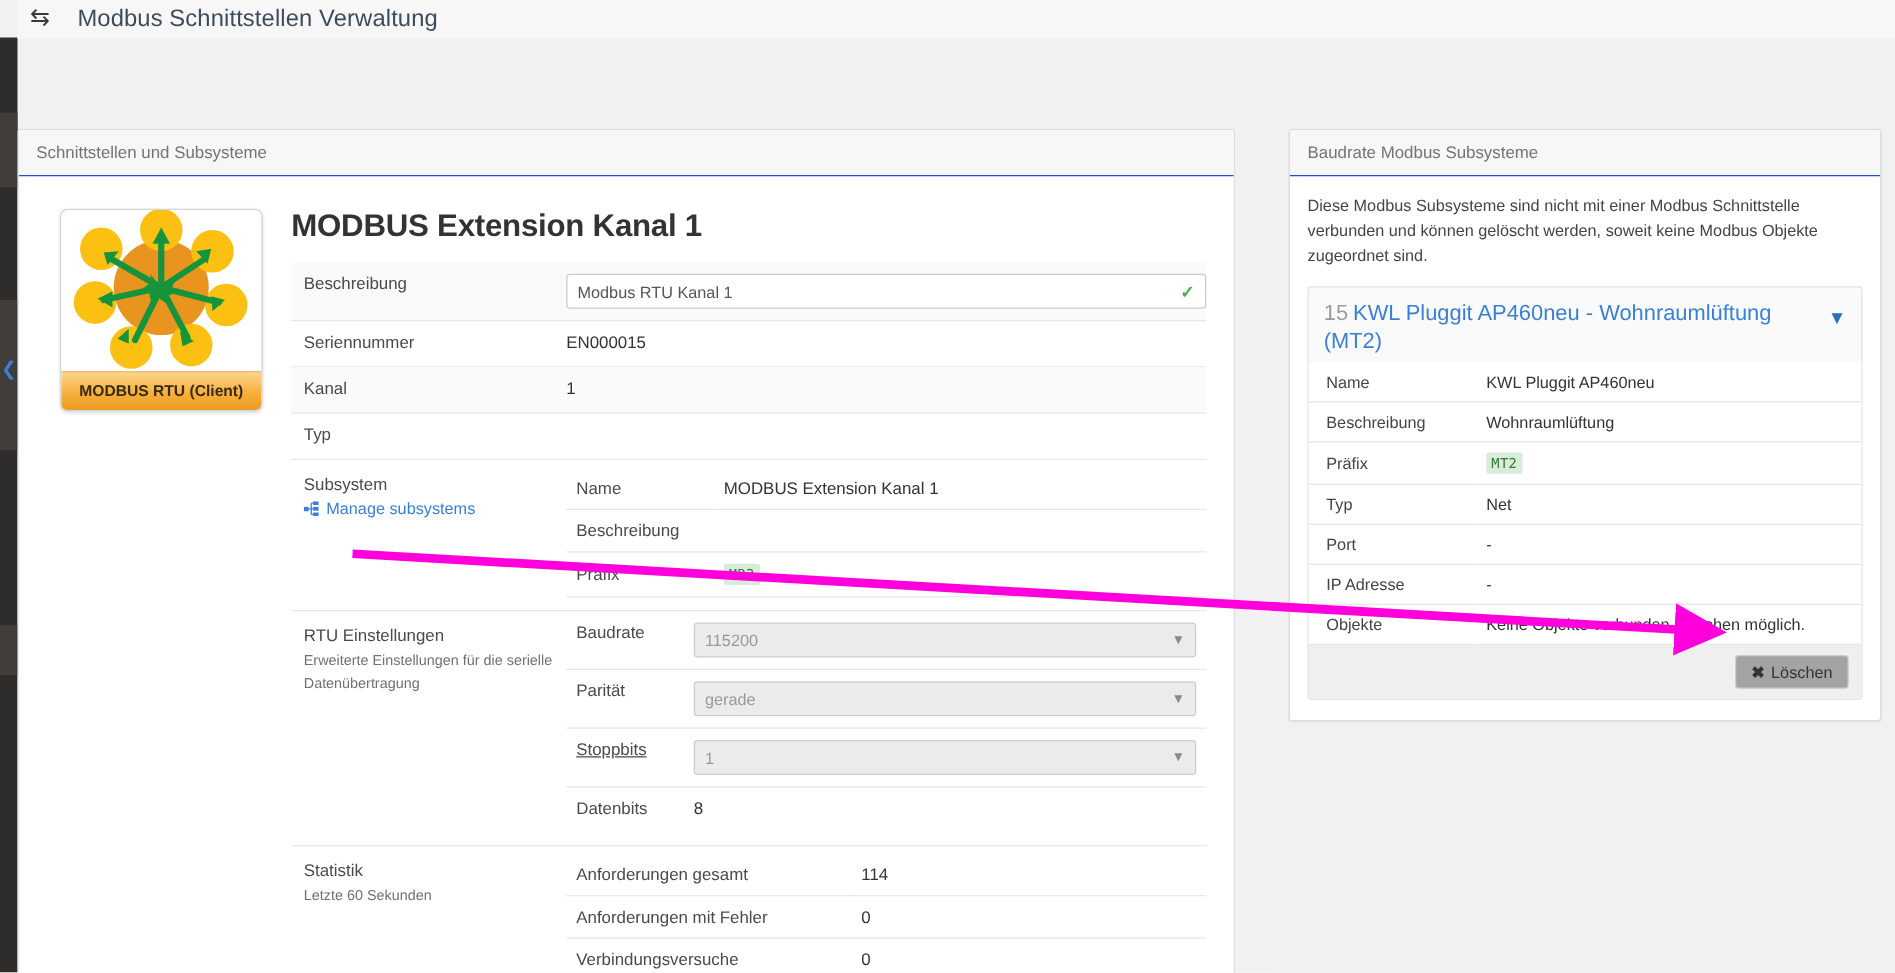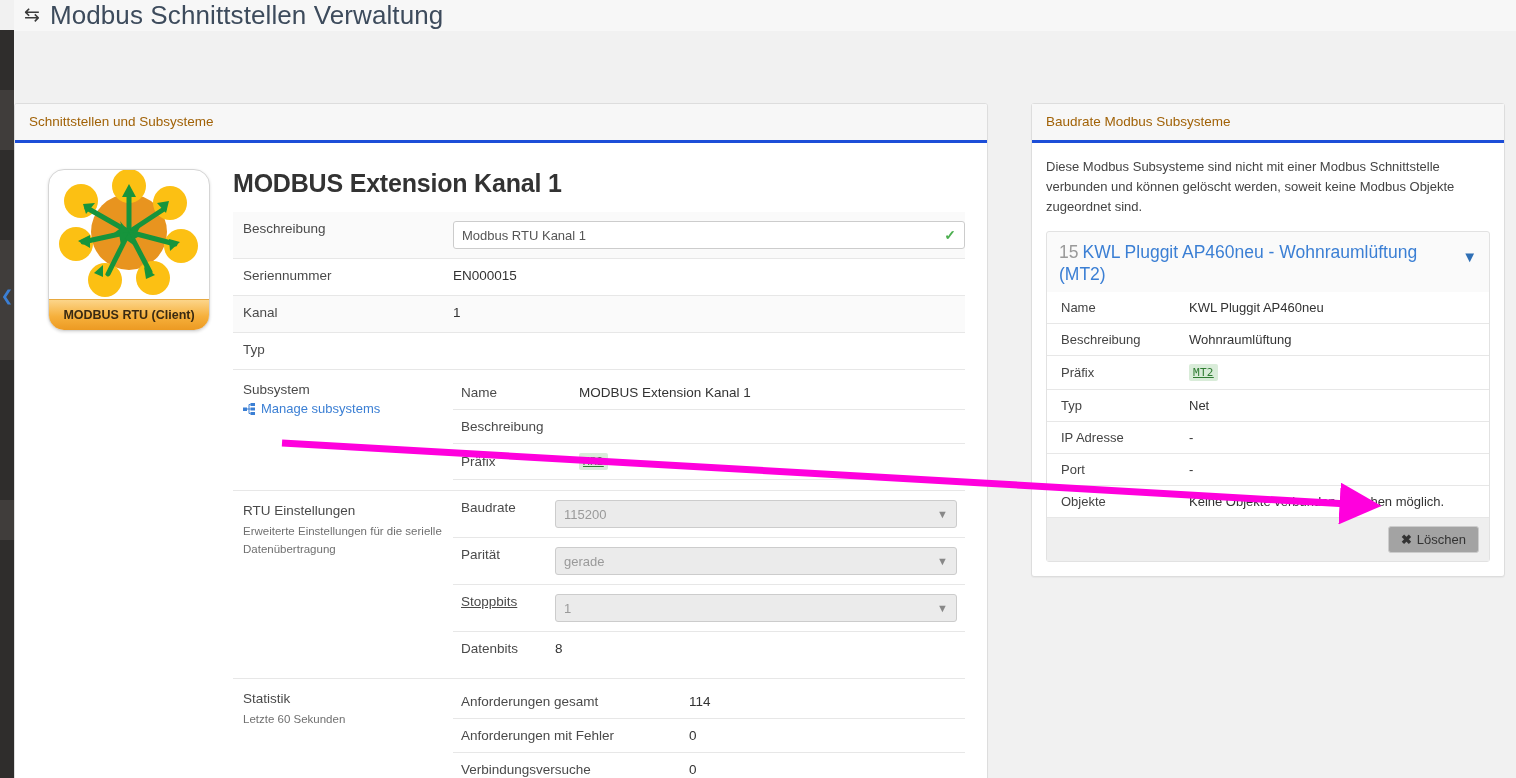--- a/index.html
+++ b/index.html
@@ -29,44 +29,44 @@
   .topbar {
     position: absolute; left: 14px; top: 0; width: 1502px; height: 31px;
     background: #f7f7f7;
     display: flex; align-items: center;
   }
   .topbar-icon {
     margin-left: 10px; font-size: 19px; color: #3b3b3b; line-height: 1;
     display: inline-block; transform: translateY(-1px);
   }
   .topbar-title {
-    margin-left: 10px; font-size: 26px; color: #3d4b5c; letter-spacing: .1px;
+    margin-left: 22px; font-size: 19px; color: #3d4b5c; letter-spacing: .1px;
   }
 
   
   .panel {
     position: absolute; background: #ffffff;
     border: 1px solid #ddd; border-radius: 3px;
     box-shadow: 0 1px 1px rgba(0,0,0,.04);
   }
   .panel-head {
     height: 36px; line-height: 36px; padding: 0 14px;
-    background: #f7f7f7; border-bottom: 3px solid #1d4ed8;
-    font-size: 13.5px; color: #a16207;
+    background: #f7f7f7; border-bottom: 1px solid #1d4ed8;
+    font-size: 13.5px; color: #737373;
   }
   #panel-left  { left: 14px; top: 103px; width: 972px; height: 700px; overflow: hidden; }
   #panel-right { left: 1031px; top: 103px; width: 472px; height: 472px; }
 
   
   .left-body { display: flex; padding: 26px 0 0 0; }
   .device-col { width: 226px; padding-left: 33px; box-sizing: border-box; }
 
   .device-card {
     width: 160px; height: 160px; background: #fff;
-    border: 1px solid #d5d5d5; border-radius: 16px;
+    border: 1px solid #d5d5d5; border-radius: 6px;
     box-shadow: 0 1px 3px rgba(0,0,0,.14);
     position: relative; overflow: hidden;
   }
   .device-graphic { position: absolute; left: 0; top: 0; width: 160px; height: 130px; }
   .device-caption {
     position: absolute; left: 0; bottom: 0; width: 160px; height: 30px;
     line-height: 30px; text-align: center;
     font-size: 12.5px; font-weight: bold; color: #3a2a12;
     background: linear-gradient(to bottom, #fcd58a 0%, #f6b03c 55%, #ec9a22 100%);
     border-top: 1px solid #e8a93f;
@@ -108,21 +108,21 @@
   
   .itable { width: 100%; border-collapse: collapse; margin-top: 6px; }
   .itable td { border-bottom: 1px solid #e7e7e7; font-size: 13.5px; color: #333;
                padding: 9px 8px; }
   .itable tr:last-child td { border-bottom: 1px solid #e7e7e7; }
   .itable td.k { width: 102px; color: #4a4a4a; }
 
   .badge-prefix {
     display: inline-block; background: #d9ecd9; color: #2f7d32;
     font-family: "DejaVu Sans Mono", monospace; font-size: 11px;
-    padding: 2px 4px; border-radius: 2px; letter-spacing: .3px; text-decoration: underline;
+    padding: 2px 4px; border-radius: 2px; letter-spacing: .3px;
   }
 
   
   .txt-input {
     width: 512px; height: 28px; box-sizing: border-box;
     border: 1px solid #ccc; border-radius: 3px; background: #fff;
     padding: 0 30px 0 8px; font-size: 13px; color: #555;
     font-family: "Liberation Sans", sans-serif;
   }
   .input-wrap { position: relative; display: inline-block; }
@@ -399,25 +399,25 @@
             <td class="k">Präfix</td>
             <td>
               <span class="badge-prefix">MT2</span>
             </td>
           </tr>
           <tr>
             <td class="k">Typ</td>
             <td>Net</td>
           </tr>
           <tr>
+            <td class="k">Port</td>
+            <td>-</td>
+          </tr>
+          <tr>
             <td class="k">IP Adresse</td>
-            <td>-</td>
-          </tr>
-          <tr>
-            <td class="k">Port</td>
             <td>-</td>
           </tr>
           <tr>
             <td class="k">Objekte</td>
             <td>Keine Objekte verbunden. Löschen möglich.</td>
           </tr>
         </tbody>
           </table>
 
         <div class="sub-foot">

